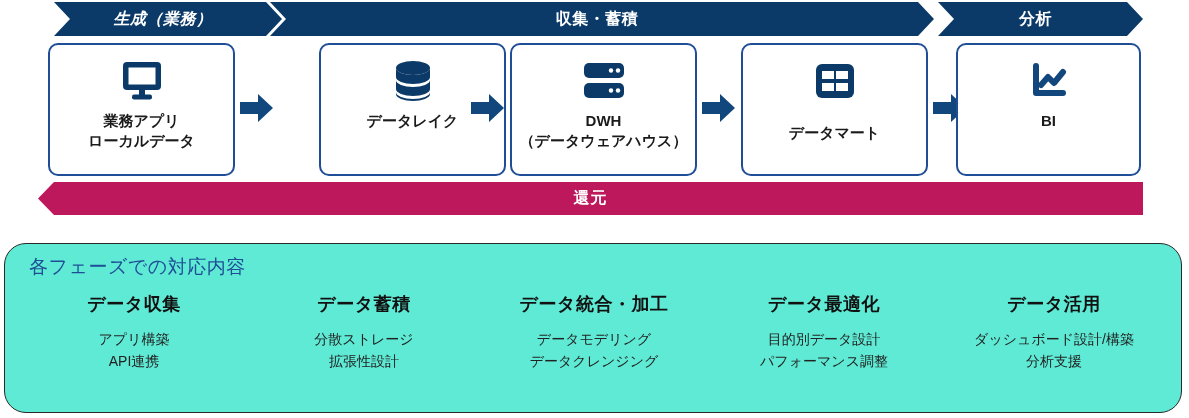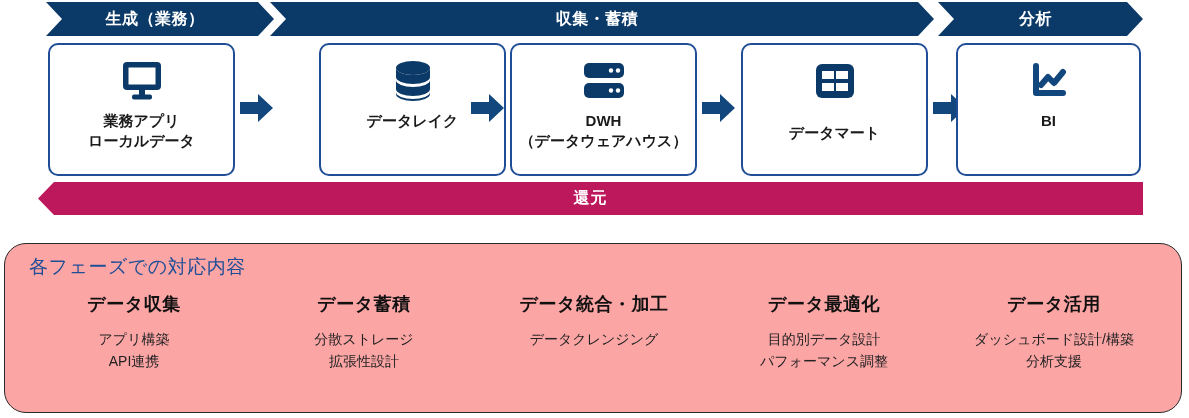--- a/index.html
+++ b/index.html
@@ -32,24 +32,25 @@
     display: flex;
     align-items: center;
     justify-content: center;
     color: #ffffff;
     font-size: 16px;
     font-weight: bold;
     letter-spacing: 0.5px;
     box-sizing: border-box;
   }
   .chev-1 {
-    left: 8px;
+    left: 16px;
     width: 228px;
     clip-path: polygon(0 0, 212px 0, 228px 50%, 212px 100%, 0 100%, 16px 50%);
     padding-right: 10px;
+    font-style: italic;
   }
   .chev-2 {
     left: 232px;
     width: 664px;
     clip-path: polygon(0 0, 648px 0, 664px 50%, 648px 100%, 0 100%, 16px 50%);
     padding-right: 10px;
   }
   .chev-3 {
     left: 900px;
     width: 205px;
@@ -123,21 +124,21 @@
     letter-spacing: 1px;
   }
 
   
   #phase-detail-panel {
     position: absolute;
     left: 4px;
     top: 243px;
     width: 1178px;
     height: 170px;
-    background: #fca5a5;
+    background: #5eead4;
     border: 1px solid #2a2a2a;
     border-radius: 22px;
     box-sizing: border-box;
   }
   #panel-title {
     position: absolute;
     left: 24px;
     top: 10px;
     font-size: 19px;
     color: #1f4e96;
@@ -295,20 +296,21 @@
       <div class="phase-col-title">データ蓄積</div>
       <div class="phase-col-items">
         <div>分散ストレージ</div>
         <div>拡張性設計</div>
       </div>
     </div>
 
     <div class="phase-col">
       <div class="phase-col-title">データ統合・加工</div>
       <div class="phase-col-items">
+        <div>データモデリング</div>
         <div>データクレンジング</div>
       </div>
     </div>
 
     <div class="phase-col">
       <div class="phase-col-title">データ最適化</div>
       <div class="phase-col-items">
         <div>目的別データ設計</div>
         <div>パフォーマンス調整</div>
       </div>

